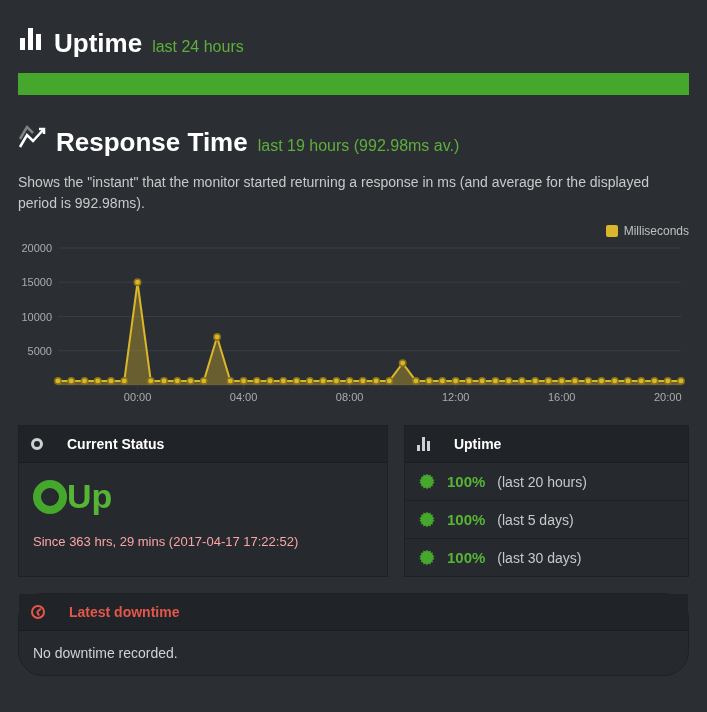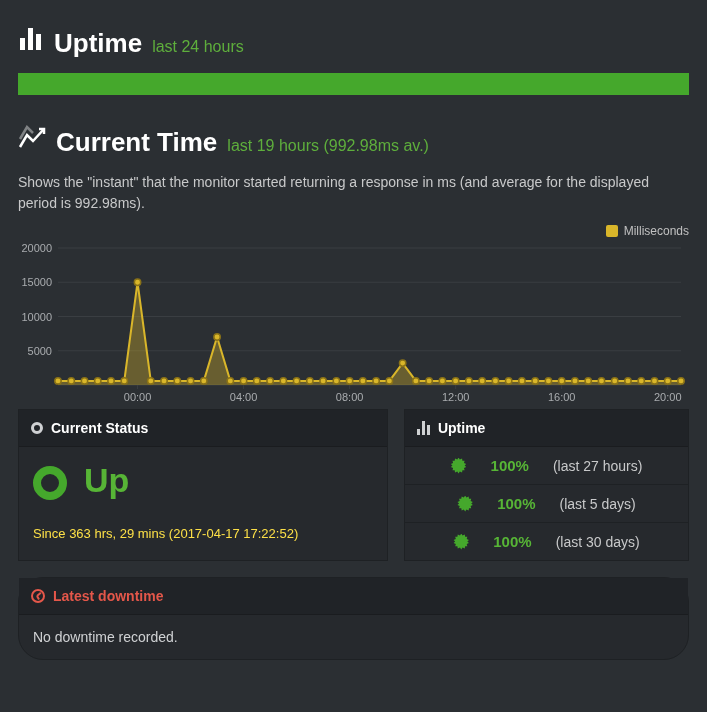--- a/index.html
+++ b/index.html
@@ -34,21 +34,21 @@
     background: #45a82c;
     margin-bottom: 26px;
   }
   .desc {
     color: #c8c9ca;
     line-height: 1.5;
     margin-bottom: 10px;
   }
   .chart-area {
     position: relative;
-    margin-bottom: 2px;
+    margin-bottom: 18px;
   }
   .legend {
     display: flex;
     align-items: center;
     justify-content: flex-end;
     gap: 6px;
     font-size: 12px;
     color: #c0c0c0;
     margin-bottom: 4px;
   }
@@ -68,59 +68,58 @@
   }
   .panel {
     background: #26292d;
     border: 1px solid #1e2124;
     flex: 1;
   }
   .panel.left { flex: 1.3; }
   .panel-header {
     display: flex;
     align-items: center;
-    gap: 8px;
+    gap: 24px;
     padding: 10px 12px;
     background: #202327;
     border-bottom: 1px solid #1a1c1f;
     color: #fff;
     font-weight: bold;
     font-size: 14px;
   }
   .status-body {
     padding: 14px 14px 16px 14px;
   }
   .status-main {
     display: flex;
-    align-items: flex-end;
-    gap: 17px;
-    margin-bottom: 26px;
+    align-items: center;
+    gap: 0;
+    margin-bottom: 18px;
   }
   .status-main .up-text {
     color: #57b536;
     font-size: 34px;
     font-weight: bold;
   }
   .status-ring {
     width: 34px; height: 34px; border-radius: 50%;
     border: 8px solid #45a82c;
     background: #26292d;
   }
   .status-since {
-    color: #fde047;
+    color: #fca5a5;
     font-size: 13px;
   }
   .uptime-list { }
   .uptime-row {
     display: flex;
     align-items: center;
-    gap: 24px;
+    gap: 12px;
     padding: 10px 14px;
     border-top: 1px solid #1e2124;
-    justify-content: center;
   }
   .uptime-row:first-child { border-top: none; }
   .starburst {
     width: 16px; height: 16px; display: inline-block;
     background: #45a82c;
     clip-path: polygon(50% 0%, 58% 12%, 72% 6%, 74% 20%, 88% 20%, 84% 34%, 98% 40%, 88% 50%, 98% 60%, 84% 66%, 88% 80%, 74% 80%, 72% 94%, 58% 88%, 50% 100%, 42% 88%, 28% 94%, 26% 80%, 12% 80%, 16% 66%, 2% 60%, 12% 50%, 2% 40%, 16% 34%, 12% 20%, 26% 20%, 28% 6%, 42% 12%);
   }
   .uptime-pct { color: #57b536; font-weight: bold; font-size: 15px; }
   .uptime-period { color: #c8c9ca; font-size: 14px; }
   .panel.full { width: 100%; border-radius: 25px; }
@@ -162,21 +161,21 @@
   <span class="subtitle">last 24 hours</span>
 </div>
 <div class="uptime-bar"></div>
 
 <div class="section-header">
   <svg width="28" height="26" viewBox="0 0 28 26">
     <polyline points="2,22 9,10 15,16 26,4" fill="none" stroke="#fff" stroke-width="2.5"></polyline>
     <polyline points="21,4 26,4 26,9" fill="none" stroke="#fff" stroke-width="2.5"></polyline>
     <polyline points="2,14 9,2 15,8" fill="none" stroke="#fff" stroke-width="2.5" opacity="0.4"></polyline>
   </svg>
-  <span class="title">Current Time</span>
+  <span class="title">Response Time</span>
   <span class="subtitle">last 19 hours (992.98ms av.)</span>
 </div>
 <p class="desc">Shows the "instant" that the monitor started returning a response in ms (and average for the displayed period is 992.98ms).</p>
 
 <div class="chart-area">
   <div class="legend">
     <span class="legend-swatch"></span>
     <span>Milliseconds</span>
   </div>
   <svg class="chart-svg" id="chart-svg" viewBox="0 0 671 165" preserveAspectRatio="none">
@@ -275,21 +274,21 @@
           <span></span>
           <span></span>
           <span></span>
         </span>
       <span>Uptime</span>
     </div>
     <div class="uptime-list" id="uptime-list">
         <div class="uptime-row">
           <span class="starburst"></span>
           <span class="uptime-pct">100%</span>
-          <span class="uptime-period">(last 27 hours)</span>
+          <span class="uptime-period">(last 20 hours)</span>
         </div>
         <div class="uptime-row">
           <span class="starburst"></span>
           <span class="uptime-pct">100%</span>
           <span class="uptime-period">(last 5 days)</span>
         </div>
         <div class="uptime-row">
           <span class="starburst"></span>
           <span class="uptime-pct">100%</span>
           <span class="uptime-period">(last 30 days)</span>

